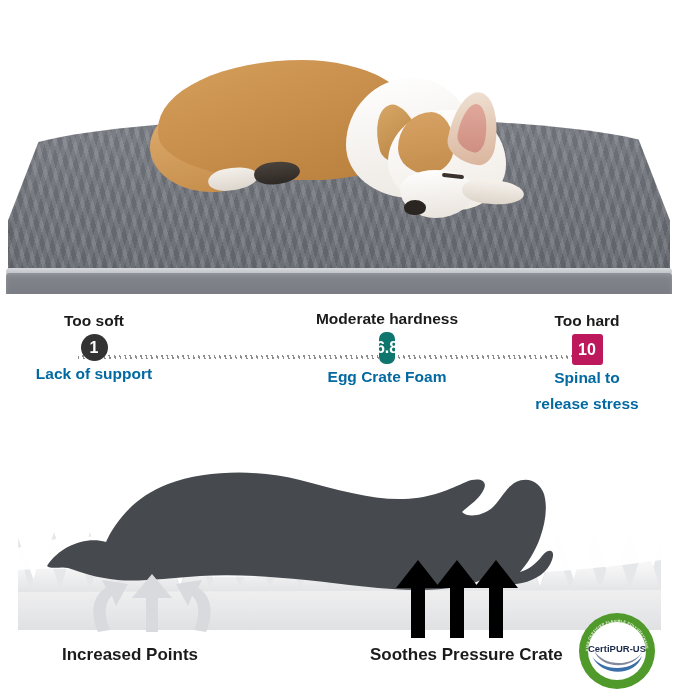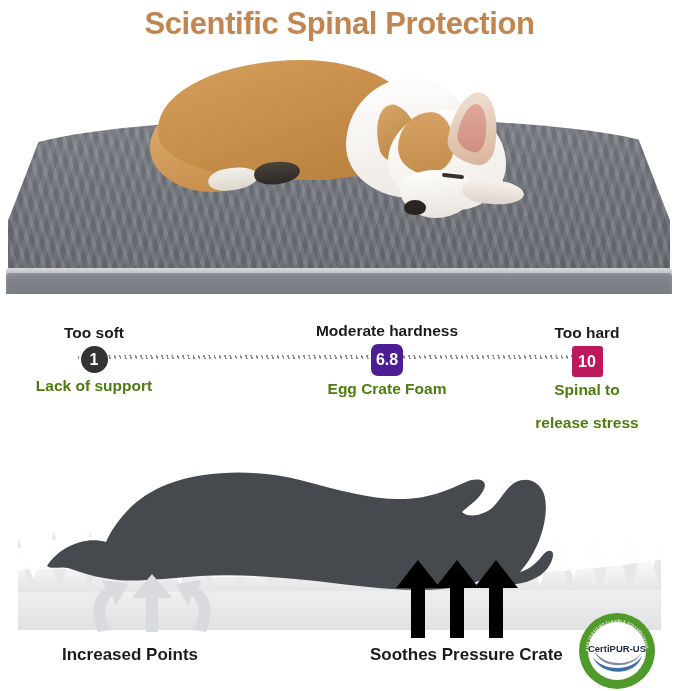--- a/index.html
+++ b/index.html
@@ -256,50 +256,49 @@
   .scale-node {
     position: absolute;
     text-align: center;
   }
   .node-top {
     font-size: 15.5px;
     font-weight: bold;
     color: #1b1b1b;
     white-space: nowrap;
     line-height: 18px;
-    margin-top: 12px;
   }
   .node-bottom {
     font-size: 15.5px;
     font-weight: bold;
-    color: #4d7c0f;
+    color: #0369a1;
     white-space: nowrap;
     line-height: 18px;
     margin-top: 4px;
   }
   .badge {
     display: inline-flex;
     align-items: center;
     justify-content: center;
     color: #ffffff;
     font-weight: bold;
     margin: 4px 0 0 0;
   }
   .badge-circle {
     width: 27px;
     height: 27px;
     border-radius: 50%;
     background: #333333;
     font-size: 16px;
   }
   .badge-tan {
-    width: 32px;
+    width: 16px;
     height: 32px;
     border-radius: 7px;
-    background: #4c1d95;
+    background: #0f766e;
     font-size: 16px;
   }
   .badge-dark {
     width: 31px;
     height: 31px;
     border-radius: 3px;
     background: #be185d;
     font-size: 16px;
   }
 
@@ -338,23 +337,20 @@
     top: 612px;
     width: 78px;
     height: 78px;
   }
 </style>
 </head>
 <body>
 
 <div class="page">
 
-  <div class="title-wrap">
-    <div class="title">Scientific Spinal Protection</div>
-  </div>
 
   <div class="hero">
     <div class="bed-top"></div>
     <div class="bed-piping"></div>
     <div class="bed-face"></div>
 
     <div class="dog">
       <div class="dog-rump"></div>
       <div class="dog-body"></div>
       <div class="dog-paw-a"></div>
@@ -383,21 +379,21 @@
     <div class="scale-node node-mod">
       <div class="node-top">Moderate hardness</div>
       <div class="badge badge-tan">6.8</div>
       <div class="node-bottom">Egg Crate Foam</div>
     </div>
 
     <div class="scale-node node-hard">
       <div class="node-top">Too hard</div>
       <div class="badge badge-dark">10</div>
       <div class="node-bottom">Spinal to</div>
-      <div class="node-bottom" style="margin-top:15px">release stress</div>
+      <div class="node-bottom" style="margin-top:8px">release stress</div>
     </div>
   </div>
 
   <div class="foam-section">
     <svg class="foam-svg" width="679" height="271" viewBox="0 0 679 271">
       <defs>
         <linearGradient id="foamGrad" x1="0" y1="0" x2="0" y2="1">
           <stop offset="0%" stop-color="#ffffff"></stop>
           <stop offset="55%" stop-color="#f4f4f5"></stop>
           <stop offset="100%" stop-color="#e3e4e6"></stop>

